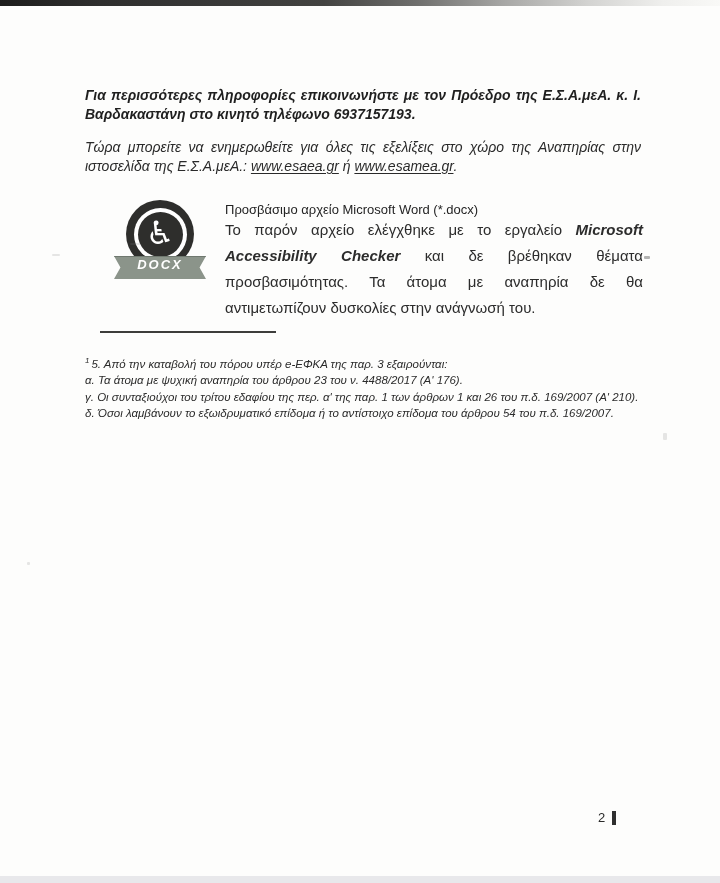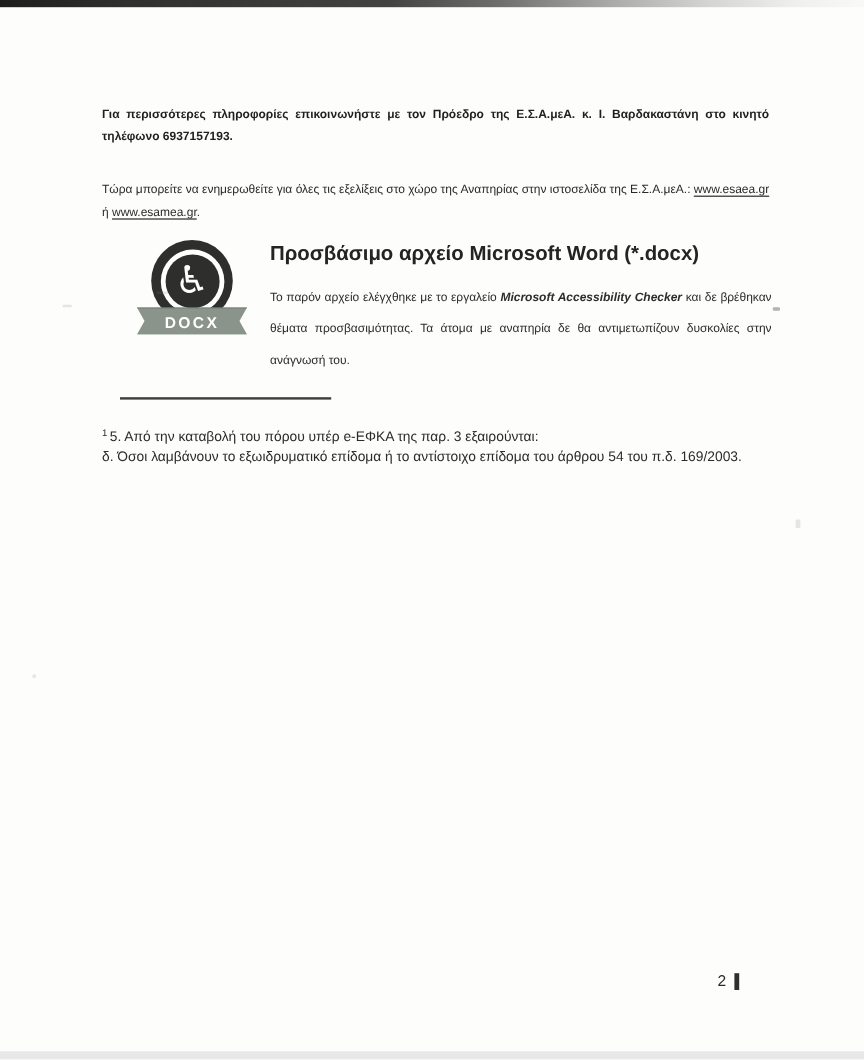--- a/index.html
+++ b/index.html
@@ -22,21 +22,21 @@
   .scan-bottom {
     position: absolute; bottom: 0; left: 0; width: 720px; height: 7px;
     background: #e8e8eb;
   }
   .speck { position: absolute; background: rgba(40,40,40,0.35); border-radius: 1px; }
   .speck.light { background: rgba(120,120,120,0.18); }
 
   
   .intro {
     position: absolute; left: 85px; width: 556px;
-    font-size: 10px; line-height: 19px; 
+    font-size: 14px; line-height: 19px; font-style: italic;
     text-align: justify;
   }
   .intro.bold { font-weight: bold; color: #1f1f1f; }
   .intro .link {
     text-decoration: underline;
     text-underline-offset: 2px;
   }
 
   
   .docx-logo { position: absolute; left: 114px; top: 200px; width: 92px; height: 82px; }
@@ -55,63 +55,64 @@
   }
   .wheel-glyph {
     color: #ffffff; font-size: 32px; line-height: 1;
     font-family: "DejaVu Sans", sans-serif;
     transform: translateY(-1px);
   }
   .ribbon {
     position: absolute; left: 0; top: 56px; width: 92px; height: 23px;
     background: #8b948a;
     clip-path: polygon(0% 0%, 100% 0%, 93% 50%, 100% 100%, 0% 100%, 7% 50%);
-    display: flex; align-items: center; justify-content: center;
+    display: flex; align-items: flex-start; justify-content: center;
     border-top: 1px solid #6f786f;
+    font-style: italic;
   }
   .ribbon span {
     color: #ffffff; font-weight: bold; font-size: 13px; letter-spacing: 2px;
   }
 
   .access-text { position: absolute; left: 225px; top: 202px; width: 418px; }
-  .access-title { font-size: 17px; font-weight: bold; color: #242424; }
+  .access-title { font-size: 13px; font-weight: normal; color: #242424; }
   .access-body {
-    margin-top: 14px; font-size: 10px; line-height: 26px;
+    font-size: 15px; line-height: 26px;
     text-align: justify; color: #2c2c2c;
   }
   .access-body .bi { font-weight: bold; font-style: italic; }
 
   
   .footnote-divider {
     position: absolute; left: 100px; top: 331px; width: 176px; height: 2px;
     background: #3d3d3b;
   }
   .footnotes {
     position: absolute; left: 85px; top: 353px; width: 562px;
     font-size: 11.5px; line-height: 16.4px; color: #2b2b2b;
   }
-  .footnotes p { text-align: justify; }
+  .footnotes p { text-align: justify; font-style: italic; }
   .footnotes sup { font-size: 8px; margin-right: 2px; }
 
   
   .page-number {
     position: absolute; left: 598px; top: 810px;
     font-size: 13px; color: #2a2a2a;
     display: flex; align-items: center; gap: 7px;
   }
   .pn-bar { display: inline-block; width: 4px; height: 14px; background: #2f2f2f; }
 </style>
 </head>
 <body>
 
 <div class="scan-top"></div>
 
 <p class="intro bold" style="top:86px">Για περισσότερες πληροφορίες επικοινωνήστε με τον Πρόεδρο της Ε.Σ.Α.μεΑ. κ. Ι. Βαρδακαστάνη στο κινητό τηλέφωνο 6937157193.</p>
 
-<p class="intro" style="top:149px"><span>Τώρα μπορείτε να ενημερωθείτε για όλες τις εξελίξεις στο χώρο της Αναπηρίας στην ιστοσελίδα της Ε.Σ.Α.μεΑ.: </span><span class="link">www.esaea.gr</span><span> ή </span><span class="link">www.esamea.gr</span><span>.</span></p>
+<p class="intro" style="top:138px"><span>Τώρα μπορείτε να ενημερωθείτε για όλες τις εξελίξεις στο χώρο της Αναπηρίας στην ιστοσελίδα της Ε.Σ.Α.μεΑ.: </span><span class="link">www.esaea.gr</span><span> ή </span><span class="link">www.esamea.gr</span><span>.</span></p>
 
 <div class="docx-logo">
   <div class="logo-ring">
     <div class="logo-gap">
       <div class="logo-inner">
         <span class="wheel-glyph">♿</span>
       </div>
     </div>
   </div>
   <div class="ribbon">
@@ -121,21 +122,23 @@
 
 <div class="access-text">
   <p class="access-title">Προσβάσιμο αρχείο Microsoft Word (*.docx)</p>
   <p class="access-body"><span>Το παρόν αρχείο ελέγχθηκε με το εργαλείο </span><span class="bi">Microsoft Accessibility Checker</span><span> και δε βρέθηκαν θέματα προσβασιμότητας. Τα άτομα με αναπηρία δε θα αντιμετωπίζουν δυσκολίες στην ανάγνωσή του.</span></p>
 </div>
 
 <div class="footnote-divider"></div>
 
 <div class="footnotes">
   <p><sup>1</sup><span>5. Από την καταβολή του πόρου υπέρ e-ΕΦΚΑ της παρ. 3 εξαιρούνται:</span></p>
-  <p>δ. Όσοι λαμβάνουν το εξωιδρυματικό επίδομα ή το αντίστοιχο επίδομα του άρθρου 54 του π.δ. 169/2003.</p>
+  <p>α. Τα άτομα με ψυχική αναπηρία του άρθρου 23 του ν. 4488/2017 (Α' 176).</p>
+  <p>γ. Οι συνταξιούχοι του τρίτου εδαφίου της περ. α' της παρ. 1 των άρθρων 1 και 26 του π.δ. 169/2007 (Α' 210).</p>
+  <p>δ. Όσοι λαμβάνουν το εξωιδρυματικό επίδομα ή το αντίστοιχο επίδομα του άρθρου 54 του π.δ. 169/2007.</p>
 </div>
 
 <div class="page-number">
   <span>2</span>
   <span class="pn-bar"></span>
 </div>
 
 <div class="speck" style="left:644px; top:256px; width:6px; height:3px;"></div>
 <div class="speck light" style="left:663px; top:433px; width:4px; height:7px;"></div>
 <div class="speck light" style="left:27px; top:562px; width:3px; height:3px;"></div>

